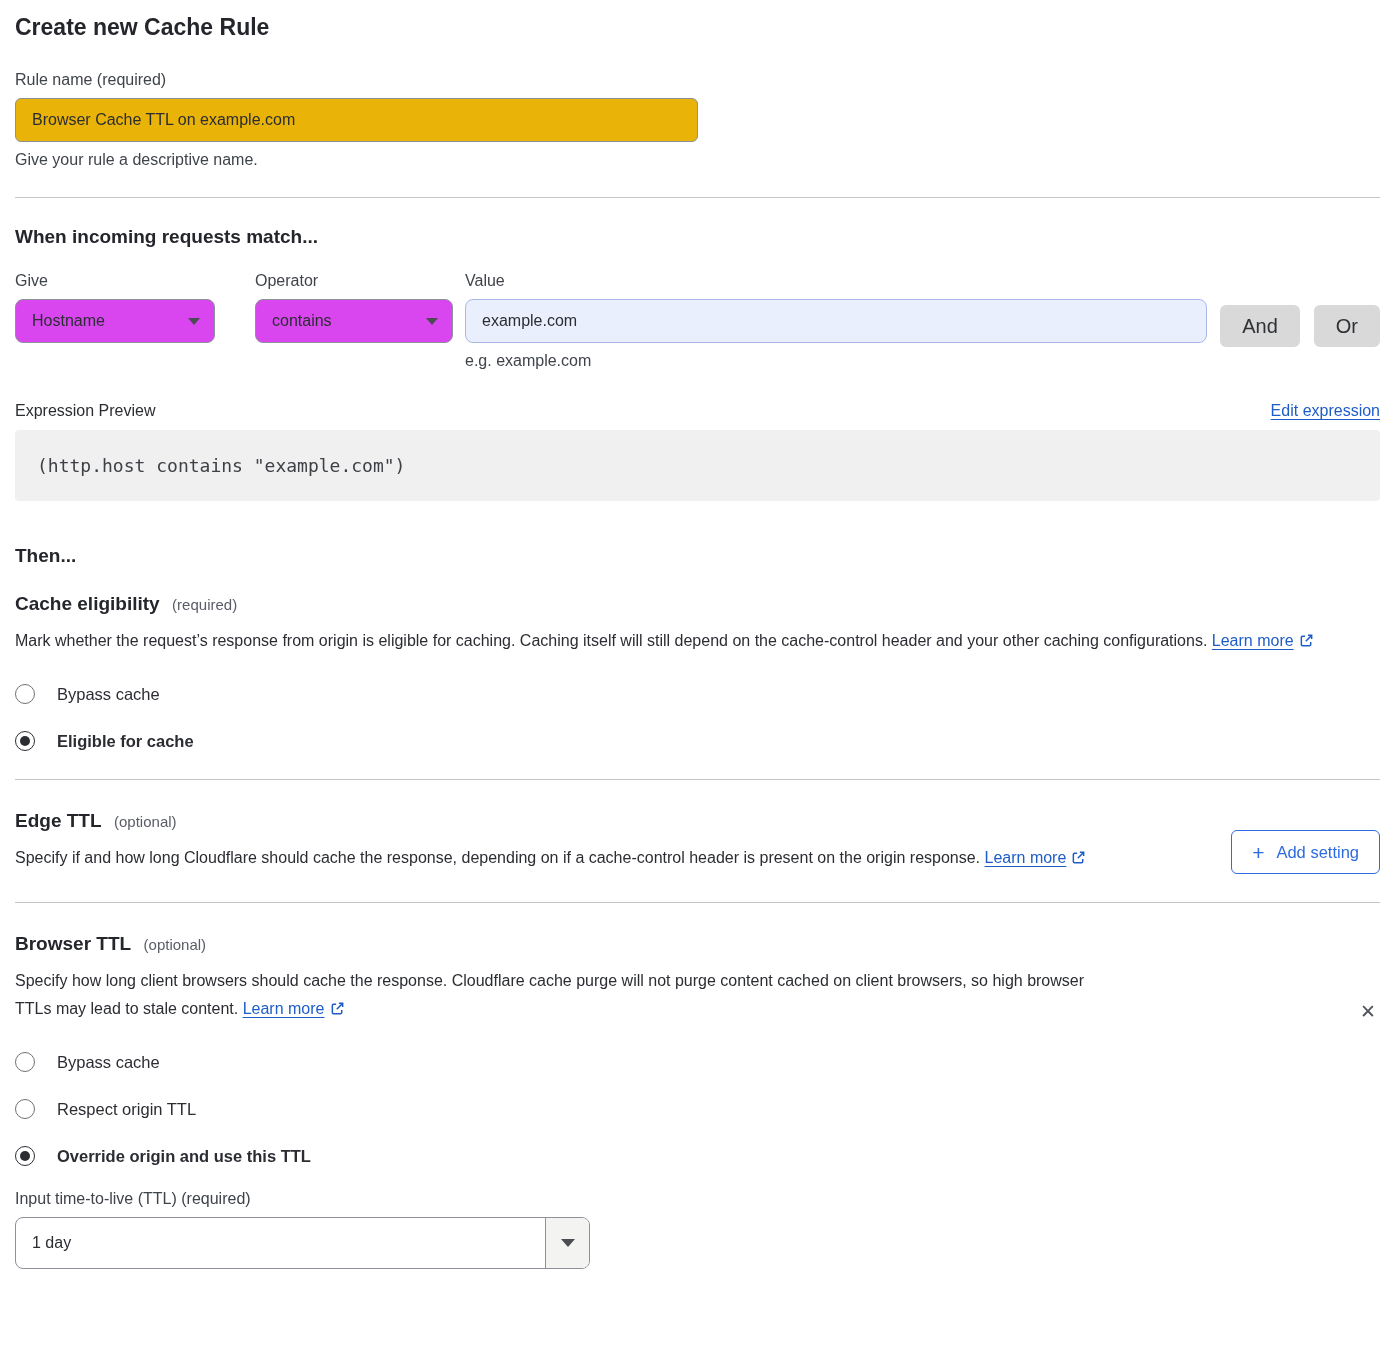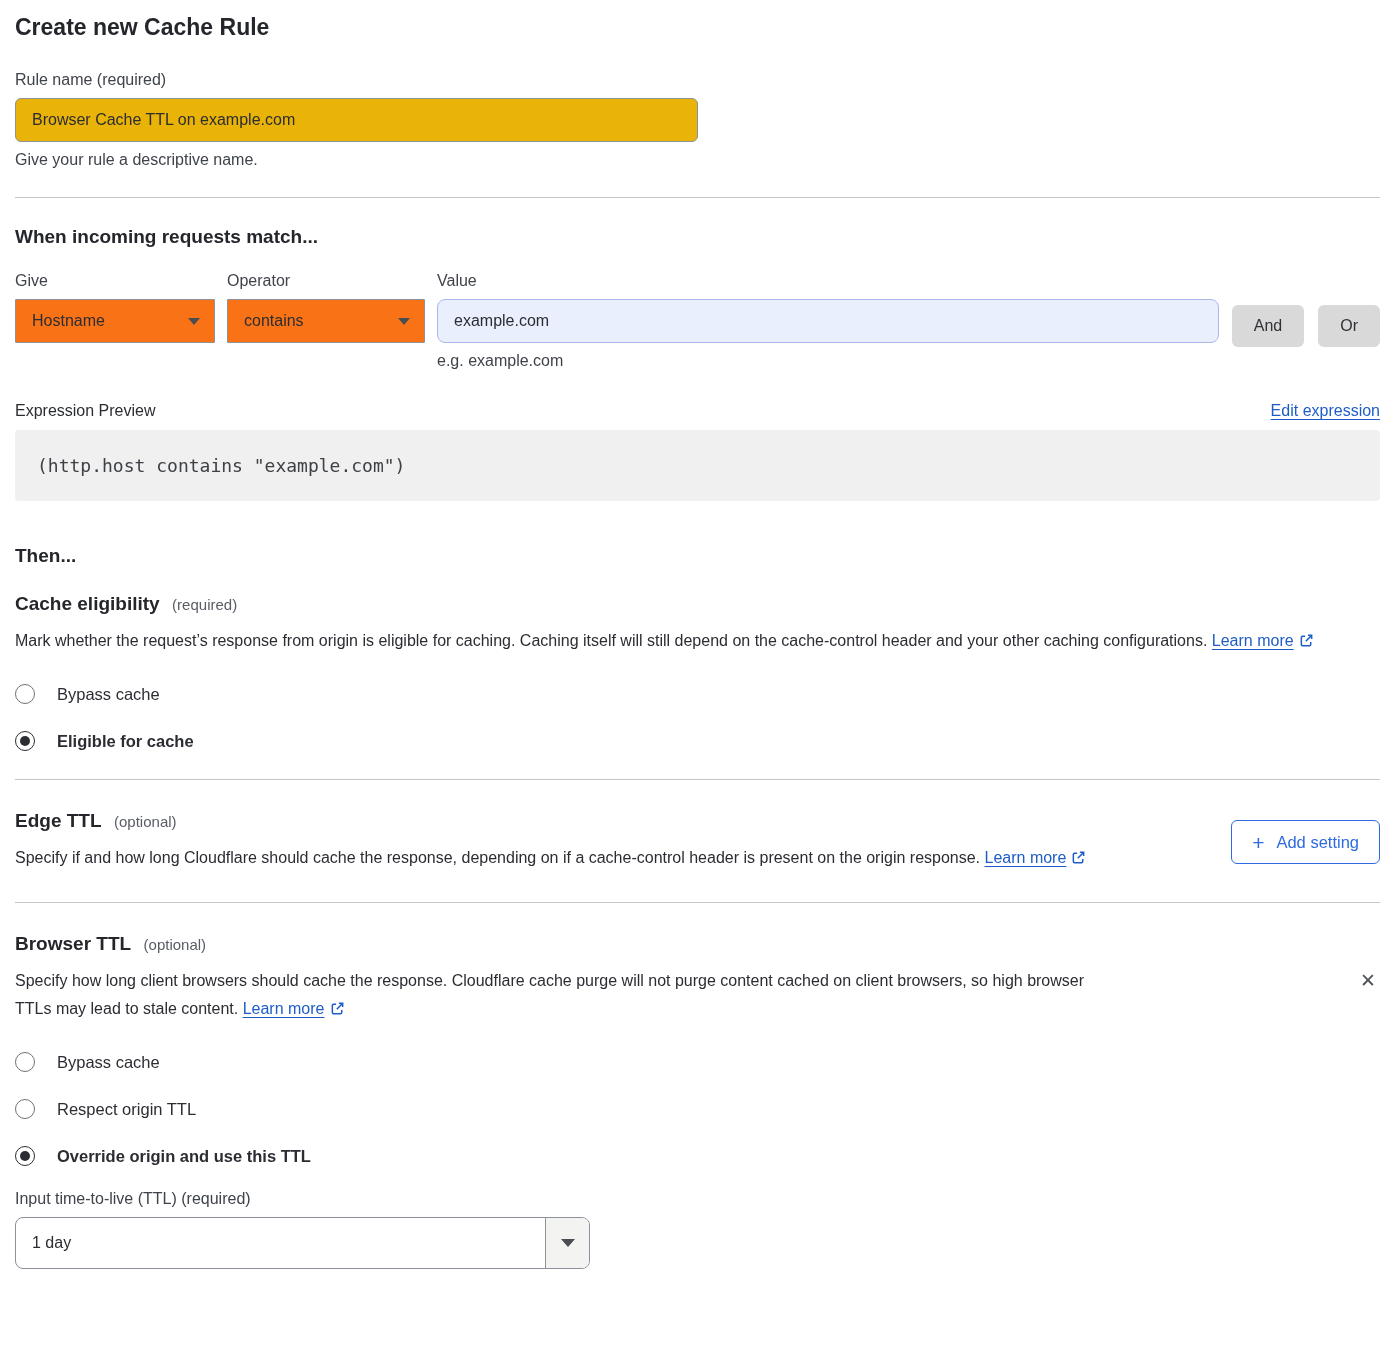--- a/index.html
+++ b/index.html
@@ -33,37 +33,37 @@
     width:683px;height:44px;padding:0 16px;font-size:16px;
     font-family:inherit;color:var(--text);
     border:1px solid var(--border);border-radius:6px;background:#eab308;outline:none;
   }
   hr.divider{border:none;border-top:1px solid var(--divider);margin:28px 0 0 0;}
 
   
   .match-grid{display:flex;gap:12px;margin-top:24px;}
   .match-col{display:flex;flex-direction:column;}
   .select{
-    height:44px;border:1px solid var(--border);border-radius:1px;background:#f97316;
+    height:44px;border:1px solid var(--border);border-radius:8px;background:#d946ef;
     display:flex;align-items:center;justify-content:space-between;
     padding:0 14px 0 16px;cursor:pointer;
   }
   .select .tri{width:0;height:0;border-left:6px solid transparent;border-right:6px solid transparent;border-top:7px solid #4a4d52;}
   .w-field{width:200px;}
-  .w-op{width:198px;}
+  .w-op{width:198px;margin-left:28px;}
   .value-col{flex:1;}
   .value-input{
     height:44px;border:1px solid var(--value-border);border-radius:8px;
     background:var(--value-bg);padding:0 16px;font-size:16px;font-family:inherit;
     color:var(--text);width:100%;outline:none;
   }
   .andor{display:flex;gap:14px;margin-top:33px;margin-left:1px;}
   .btn-gray{
     height:42px;border:none;border-radius:6px;background:var(--btn-gray);
-    color:#2e3136;font-size:16px;font-family:inherit;padding:0 22px;cursor:pointer;
+    color:#2e3136;font-size:20px;font-family:inherit;padding:0 22px;cursor:pointer;
   }
 
   
   .expr-row{display:flex;justify-content:space-between;align-items:flex-end;margin-top:32px;}
   a.link{color:var(--link);text-decoration:underline;text-underline-offset:3px;cursor:pointer;}
   .code-box{
     margin-top:10px;background:var(--code-bg);border-radius:4px;
     padding:25px 22px;font-family:"DejaVu Sans Mono","Liberation Mono",monospace;
     font-size:18px;color:#3d4045;
   }
@@ -77,21 +77,21 @@
     width:20px;height:20px;border:1.5px solid #6f7277;border-radius:50%;
     display:flex;align-items:center;justify-content:center;flex:0 0 auto;background:#fff;
   }
   .radio .radio-dot{display:none;width:10px;height:10px;border-radius:50%;background:#2b2d33;}
   .radio.checked{border-color:#2b2d33;}
   .radio.checked .radio-dot{display:block;}
   .radio-label{font-size:16.5px;}
   .radio-label.bold{font-weight:700;}
 
   
-  .setting-head{display:flex;justify-content:space-between;align-items:center;margin-top:30px;}
+  .setting-head{display:flex;justify-content:space-between;align-items:flex-end;margin-top:30px;}
   .btn-outline{
     display:flex;align-items:center;gap:12px;height:44px;padding:0 20px;
     background:#fff;border:1px solid var(--accent);border-radius:6px;
     color:var(--accent);font-size:16.5px;font-family:inherit;cursor:pointer;
   }
   .btn-outline .plus{font-size:21px;font-weight:400;line-height:1;}
   .close-x{
     font-size:19px;color:#515459;cursor:pointer;line-height:1;
     background:none;border:none;padding:4px;margin-top:2px;font-family:inherit;
   }

